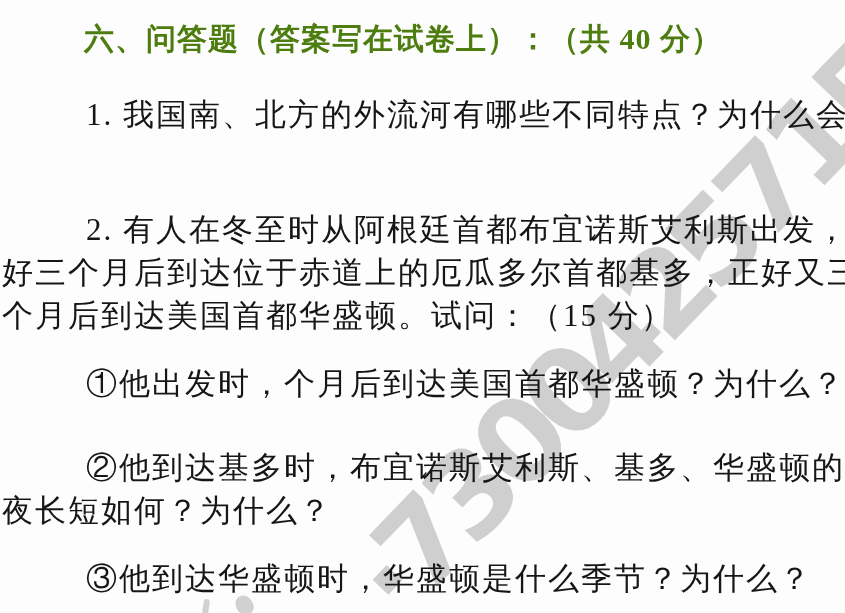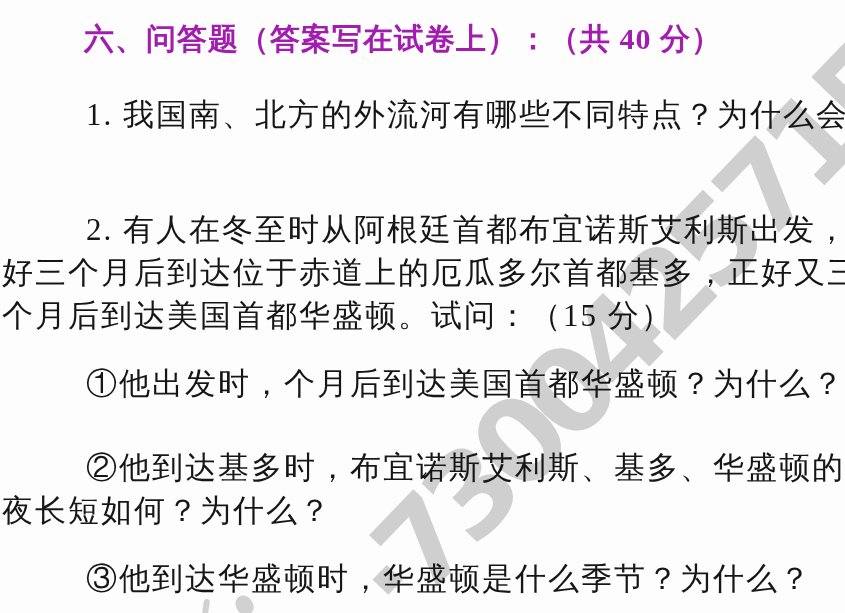--- a/index.html
+++ b/index.html
@@ -21,21 +21,21 @@
     white-space: nowrap;
     font-size: 31px;
     line-height: 36px;
     letter-spacing: 2px;
     z-index: 2;
   }
   .title-line {
     font-weight: 700;
     font-size: 30px;
     letter-spacing: 1px;
-    color: #a21caf;
+    color: #4d7c0f;
   }
   .watermark {
     position: absolute;
     left: 372px;
     top: 528px;
     z-index: 1;
     font-family: "DejaVu Sans", "Liberation Sans", sans-serif;
     font-weight: 700;
     font-size: 116px;
     letter-spacing: -0.09em;

